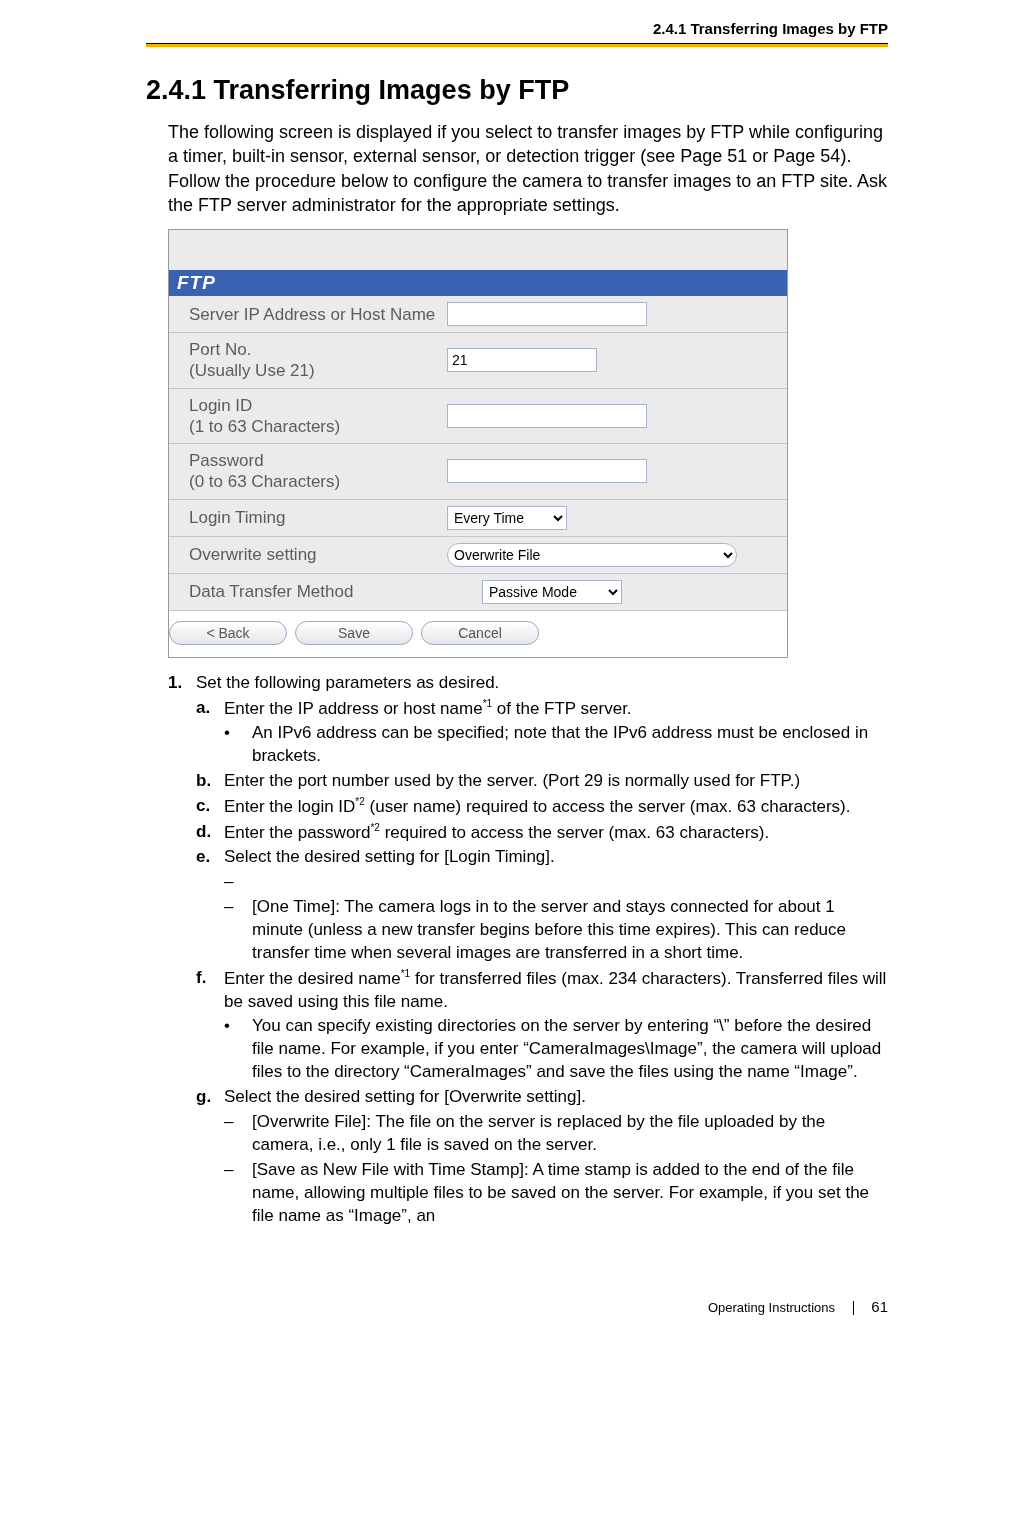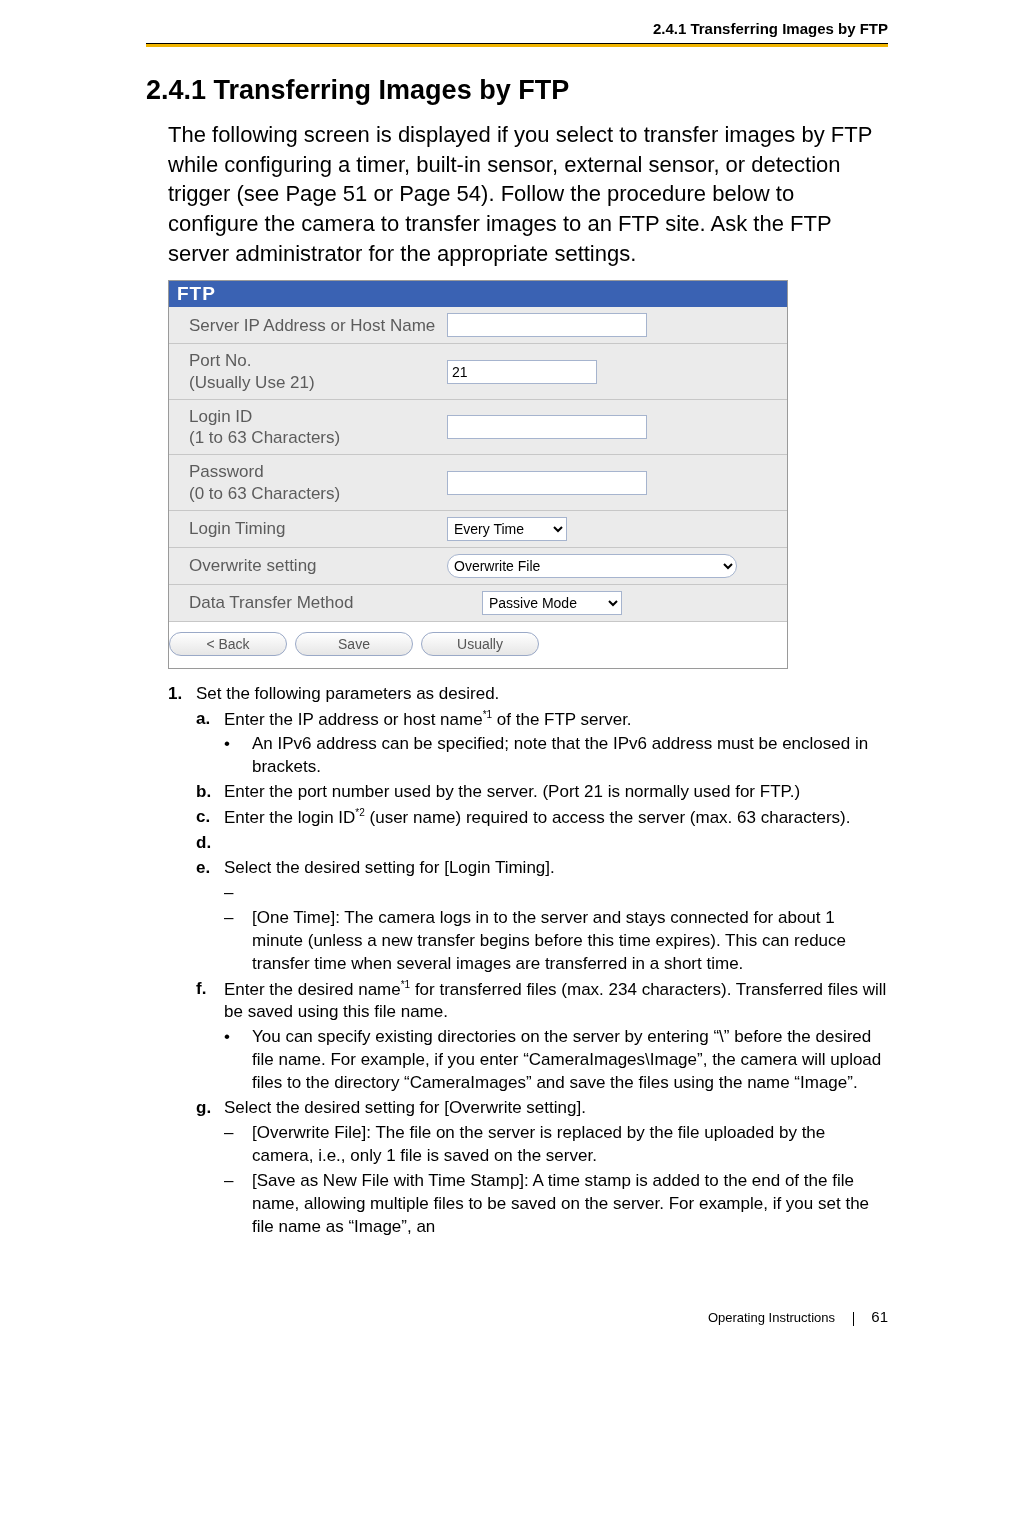--- a/index.html
+++ b/index.html
@@ -24,41 +24,43 @@
     height: 4px;
     background: linear-gradient(to bottom, #000 0, #000 1px, #f0b400 1px, #f0b400 4px);
     margin-bottom: 28px;
   }
   h1.section-title {
     font-size: 27px;
     font-weight: bold;
     margin: 0 0 14px 0;
   }
   .intro {
-    font-size: 22px;
+    font-size: 18px;
     line-height: 1.35;
     margin: 0 0 12px 22px;
   }
 
   
   .ftp-panel {
     width: 620px;
     margin-left: 22px;
     border: 1px solid #9a9a9a;
     background: #ebebeb;
     font-family: "Trebuchet MS", Verdana, sans-serif;
     color: #5c5c5c;
   }
   .ftp-title {
     background: #3a62b3;
     color: #fff;
     font-weight: bold;
+    font-style: italic;
     font-size: 19px;
     padding: 2px 8px;
     letter-spacing: 1px;
+    margin-top: 40px;
   }
   .ftp-row {
     display: flex;
     align-items: center;
     border-bottom: 1px solid #c7c7c7;
     padding: 6px 0 6px 20px;
     font-size: 17px;
   }
   .ftp-row:last-of-type { border-bottom: none; }
   .ftp-label {
@@ -200,21 +202,21 @@
       <div class="ftp-field">
         <select class="sel-md">
           <option>Passive Mode</option>
         </select>
       </div>
     </div>
 
     <div class="ftp-buttons">
       <button>&lt; Back</button>
       <button>Save</button>
-      <button>Usually</button>
+      <button>Cancel</button>
     </div>
   </div>
 
   <div class="steps">
     <div class="step-row">
       <div class="num-marker">1.</div>
       <div>Set the following parameters as desired.</div>
     </div>
 
     <div class="sub">
@@ -226,32 +228,35 @@
       </div>
       <div class="bullet-block">
         <div class="bullet-row">
           <div class="bullet-marker">•</div>
           <div>An IPv6 address can be specified; note that the IPv6 address must be enclosed in brackets.</div>
         </div>
       </div>
 
       <div class="sub-row">
         <div class="alpha-marker">b.</div>
-        <div>Enter the port number used by the server. (Port 21 is normally used for FTP.)</div>
+        <div>Enter the port number used by the server. (Port 29 is normally used for FTP.)</div>
       </div>
 
       <div class="sub-row">
         <div class="alpha-marker">c.</div>
         <div>
           <span>Enter the login ID</span><sup>*2</sup><span> (user name) required to access the server (max. 63 characters).</span>
         </div>
       </div>
 
       <div class="sub-row">
         <div class="alpha-marker">d.</div>
+        <div>
+          <span>Enter the password</span><sup>*2</sup><span> required to access the server (max. 63 characters).</span>
+        </div>
       </div>
 
       <div class="sub-row">
         <div class="alpha-marker">e.</div>
         <div>Select the desired setting for [Login Timing].</div>
       </div>
       <div class="bullet-block">
         <div class="bullet-row">
           <div class="dash-marker">–</div>
         </div>

